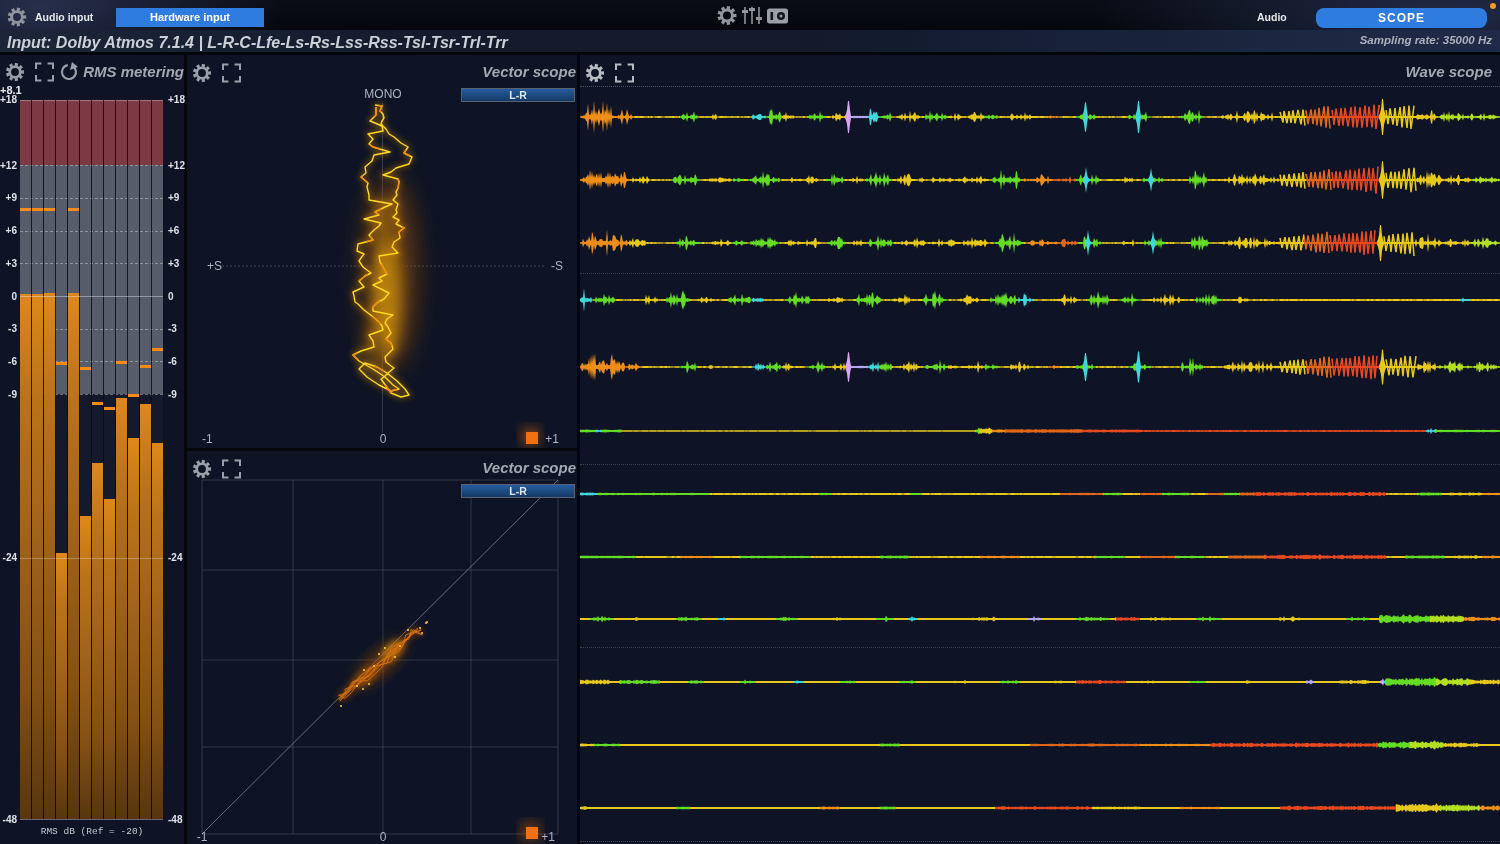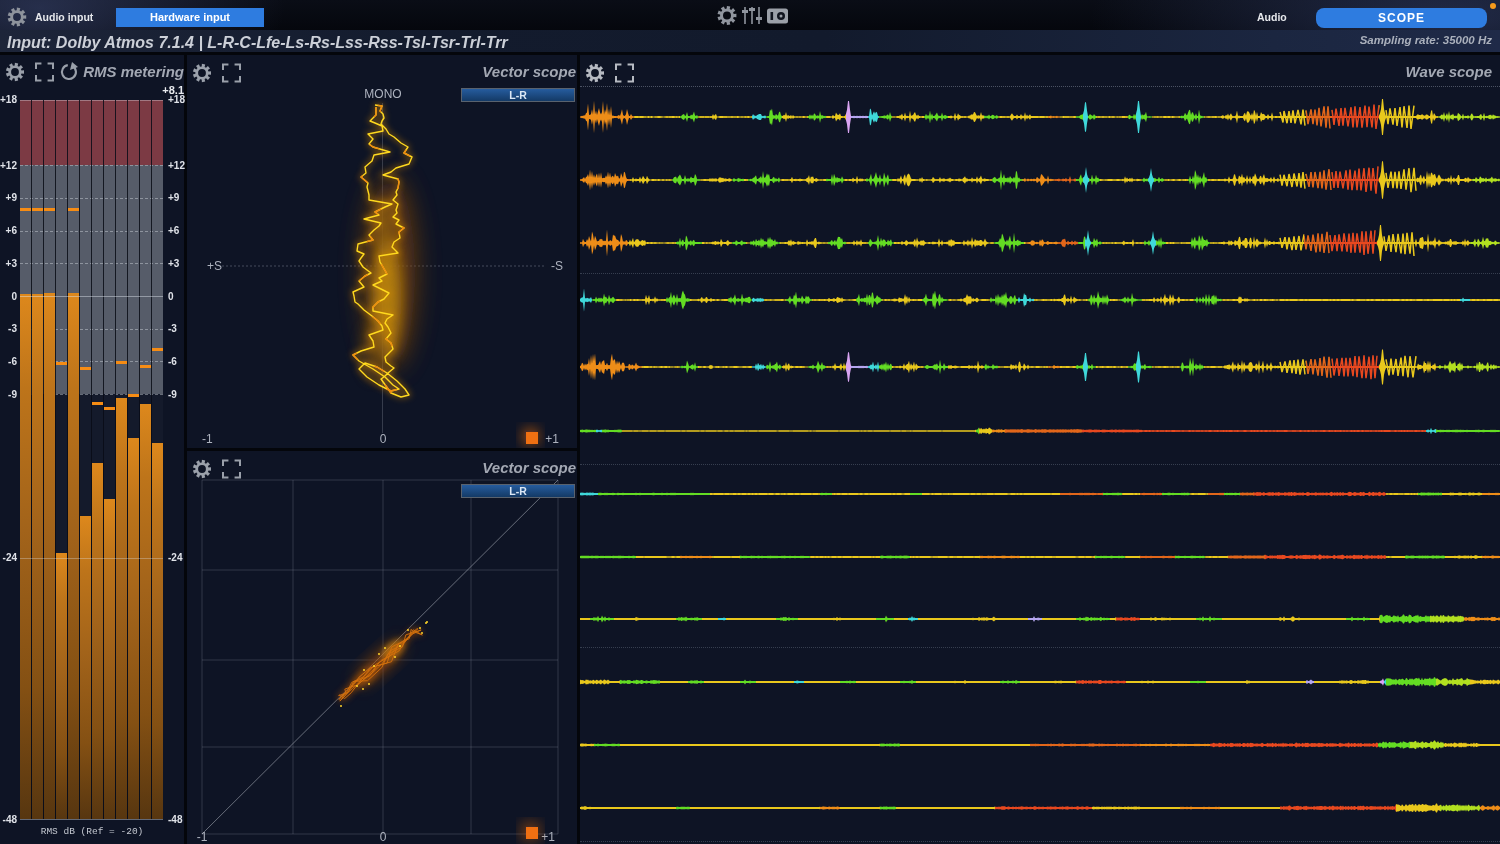--- a/index.html
+++ b/index.html
@@ -32,21 +32,21 @@
     <div class="abs" style="right:8px;top:4px;font-size:11.5px;font-weight:bold;font-style:italic;color:#aab0bc">Sampling rate: 35000 Hz</div>
   </div>
 <div class="panel" style="left:0;top:55px;width:184px;height:789px">
     <svg class="abs" style="left:5px;top:7px" width="75" height="20" viewBox="0 0 75 20">
       <path d="M19.0,8.3 L19.0,11.7 L16.5,11.5 L15.9,13.0 L18.0,14.5 L15.9,17.1 L14.0,15.3 L12.6,16.1 L13.2,18.6 L9.9,19.2 L9.7,16.6 L8.0,16.3 L6.9,18.7 L4.0,17.0 L5.5,14.9 L4.4,13.6 L2.1,14.7 L0.9,11.5 L3.4,10.8 L3.4,9.2 L0.9,8.5 L2.1,5.3 L4.4,6.4 L5.5,5.1 L4.0,3.0 L6.9,1.3 L8.0,3.7 L9.7,3.4 L9.9,0.8 L13.2,1.4 L12.6,3.9 L14.0,4.7 L15.9,2.9 L18.0,5.5 L15.9,7.0 L16.5,8.5 Z M13.9,10.0 A3.9,3.9 0 1 0 6.1,10.0 A3.9,3.9 0 1 0 13.9,10.0 Z" fill="#9aa0aa" fill-rule="evenodd"></path>
       <path d="M31,6.94 V1.5 H36.44 M42.56,1.5 H48 V6.94 M48,13.059999999999999 V18.5 H42.56 M36.44,18.5 H31 V13.059999999999999" fill="none" stroke="#9aa0aa" stroke-width="2"></path>
       <path d="M68.0,4.3 A7.0,7.0 0 1 1 62.8,3.1" fill="none" stroke="#9aa0aa" stroke-width="2.1"></path>
       <path d="M67.0,0.1 L73.0,5.1 L65.0,8.1 Z" fill="#9aa0aa"></path>
     </svg>
     <div class="ptitle" style="right:0px;top:8px">RMS metering</div>
-    <div class="abs" style="left:0;top:29px;width:184px;text-align:right;font-size:11px;font-weight:bold;color:#e8eaee">+8.1</div>
+    <div class="abs" style="left:0;top:29px;width:184px;text-align:left;font-size:11px;font-weight:bold;color:#e8eaee">+8.1</div>
     <div class="abs" style="left:20px;top:45px;width:143px;height:65px;background:#7c3a44"></div>
     <div class="abs" style="left:20px;top:110px;width:143px;height:229px;background:#565c69"></div>
     <div class="abs" style="left:20px;top:339px;width:143px;height:425px;background:#141a2b"></div>
     <div class="abs" style="left:20px;top:110px;width:143px;height:0;border-top:1px dashed rgba(235,238,245,0.38)"></div>
     <div class="abs" style="left:20px;top:143px;width:143px;height:0;border-top:1px dashed rgba(235,238,245,0.38)"></div>
     <div class="abs" style="left:20px;top:176px;width:143px;height:0;border-top:1px dashed rgba(235,238,245,0.38)"></div>
     <div class="abs" style="left:20px;top:208px;width:143px;height:0;border-top:1px dashed rgba(235,238,245,0.38)"></div>
     <div class="abs" style="left:20px;top:274px;width:143px;height:0;border-top:1px dashed rgba(235,238,245,0.38)"></div>
     <div class="abs" style="left:20px;top:306px;width:143px;height:0;border-top:1px dashed rgba(235,238,245,0.38)"></div>
     <div class="abs" style="left:20px;top:339px;width:143px;height:0;border-top:1px dashed rgba(235,238,245,0.38)"></div>

